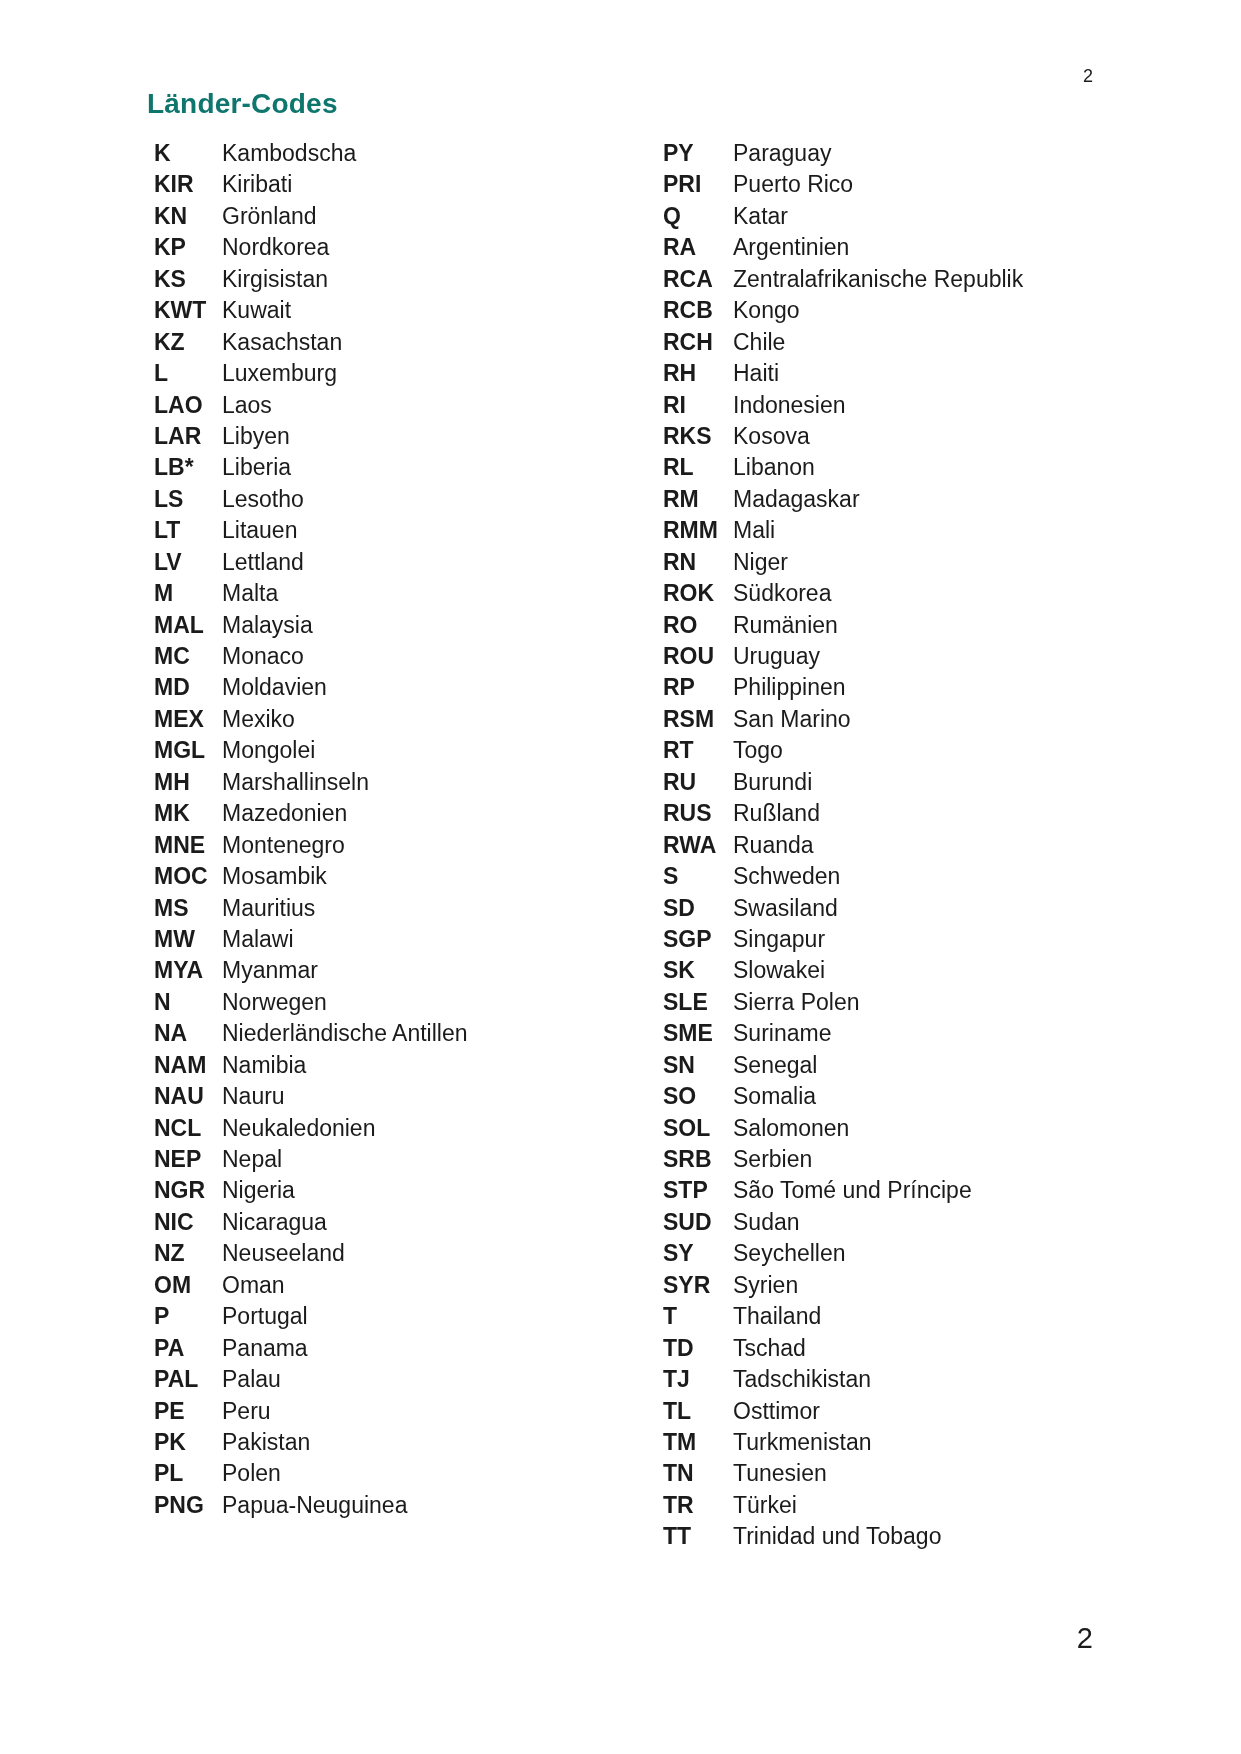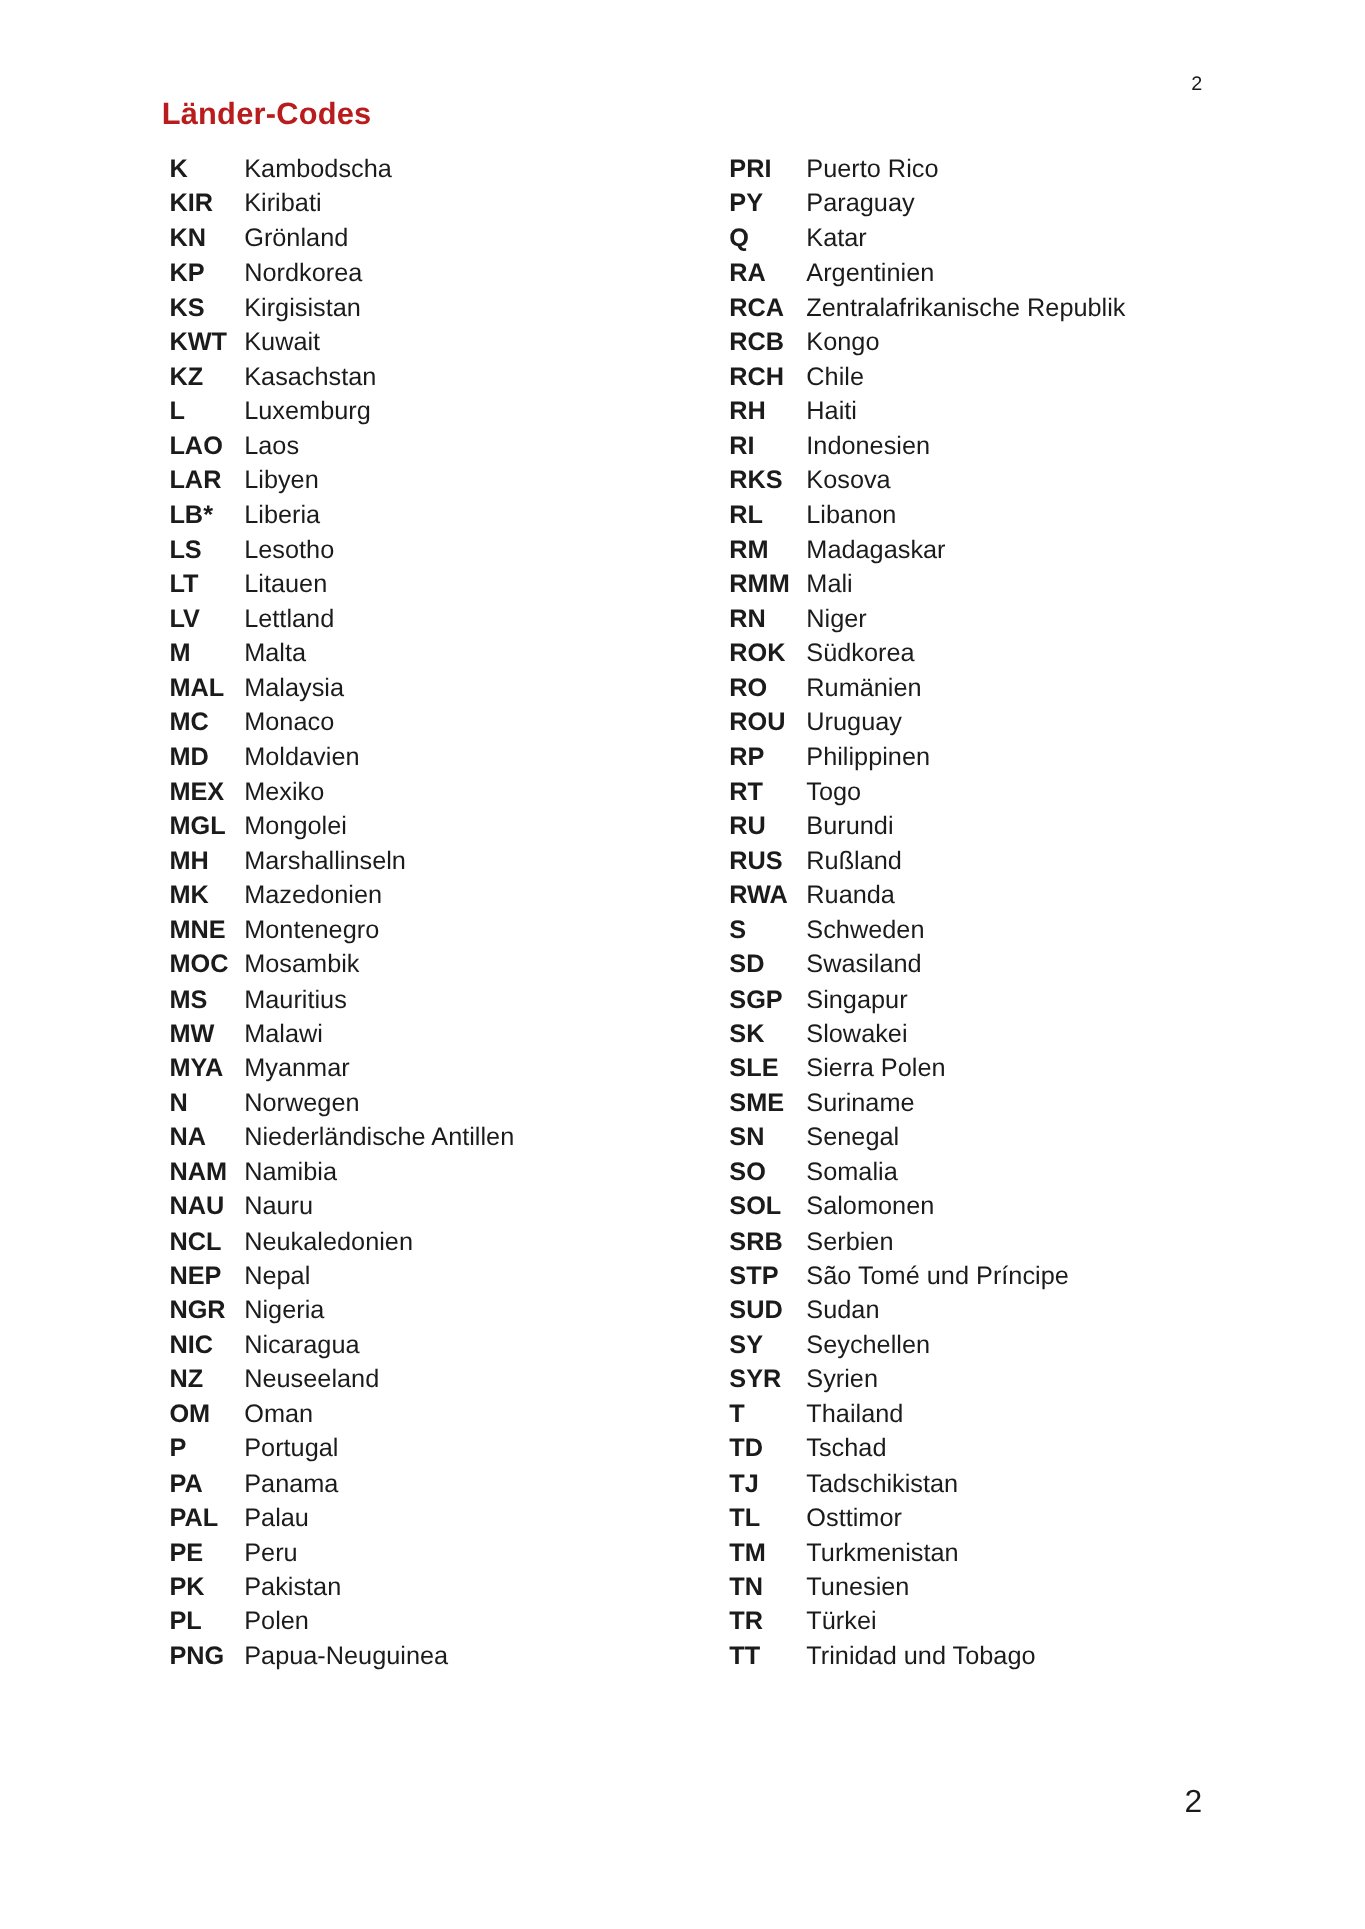--- a/index.html
+++ b/index.html
@@ -25,21 +25,21 @@
     color: #1b1b1b;
   }
   .doc-title {
     position: absolute;
     left: 147px;
     top: 90px;
     margin: 0;
     font-size: 28px;
     line-height: 1;
     font-weight: 700;
-    color: #b91c1c;
+    color: #0f766e;
     letter-spacing: 0.2px;
   }
   .codes-table {
     position: absolute;
     left: 154px;
     top: 138px;
     display: flex;
   }
   .col {
     display: block;
@@ -261,28 +261,28 @@
           <span class="code">PL</span>
           <span class="country">Polen</span>
         </div>
         <div class="row">
           <span class="code">PNG</span>
           <span class="country">Papua-Neuguinea</span>
         </div>
       </div>
     <div class="col col-right" id="col-right">
         <div class="row">
+          <span class="code">PY</span>
+          <span class="country">Paraguay</span>
+        </div>
+        <div class="row">
           <span class="code">PRI</span>
           <span class="country">Puerto Rico</span>
         </div>
         <div class="row">
-          <span class="code">PY</span>
-          <span class="country">Paraguay</span>
-        </div>
-        <div class="row">
           <span class="code">Q</span>
           <span class="country">Katar</span>
         </div>
         <div class="row">
           <span class="code">RA</span>
           <span class="country">Argentinien</span>
         </div>
         <div class="row">
           <span class="code">RCA</span>
           <span class="country">Zentralafrikanische Republik</span>
@@ -333,20 +333,24 @@
         </div>
         <div class="row">
           <span class="code">ROU</span>
           <span class="country">Uruguay</span>
         </div>
         <div class="row">
           <span class="code">RP</span>
           <span class="country">Philippinen</span>
         </div>
         <div class="row">
+          <span class="code">RSM</span>
+          <span class="country">San Marino</span>
+        </div>
+        <div class="row">
           <span class="code">RT</span>
           <span class="country">Togo</span>
         </div>
         <div class="row">
           <span class="code">RU</span>
           <span class="country">Burundi</span>
         </div>
         <div class="row">
           <span class="code">RUS</span>
           <span class="country">Rußland</span>

